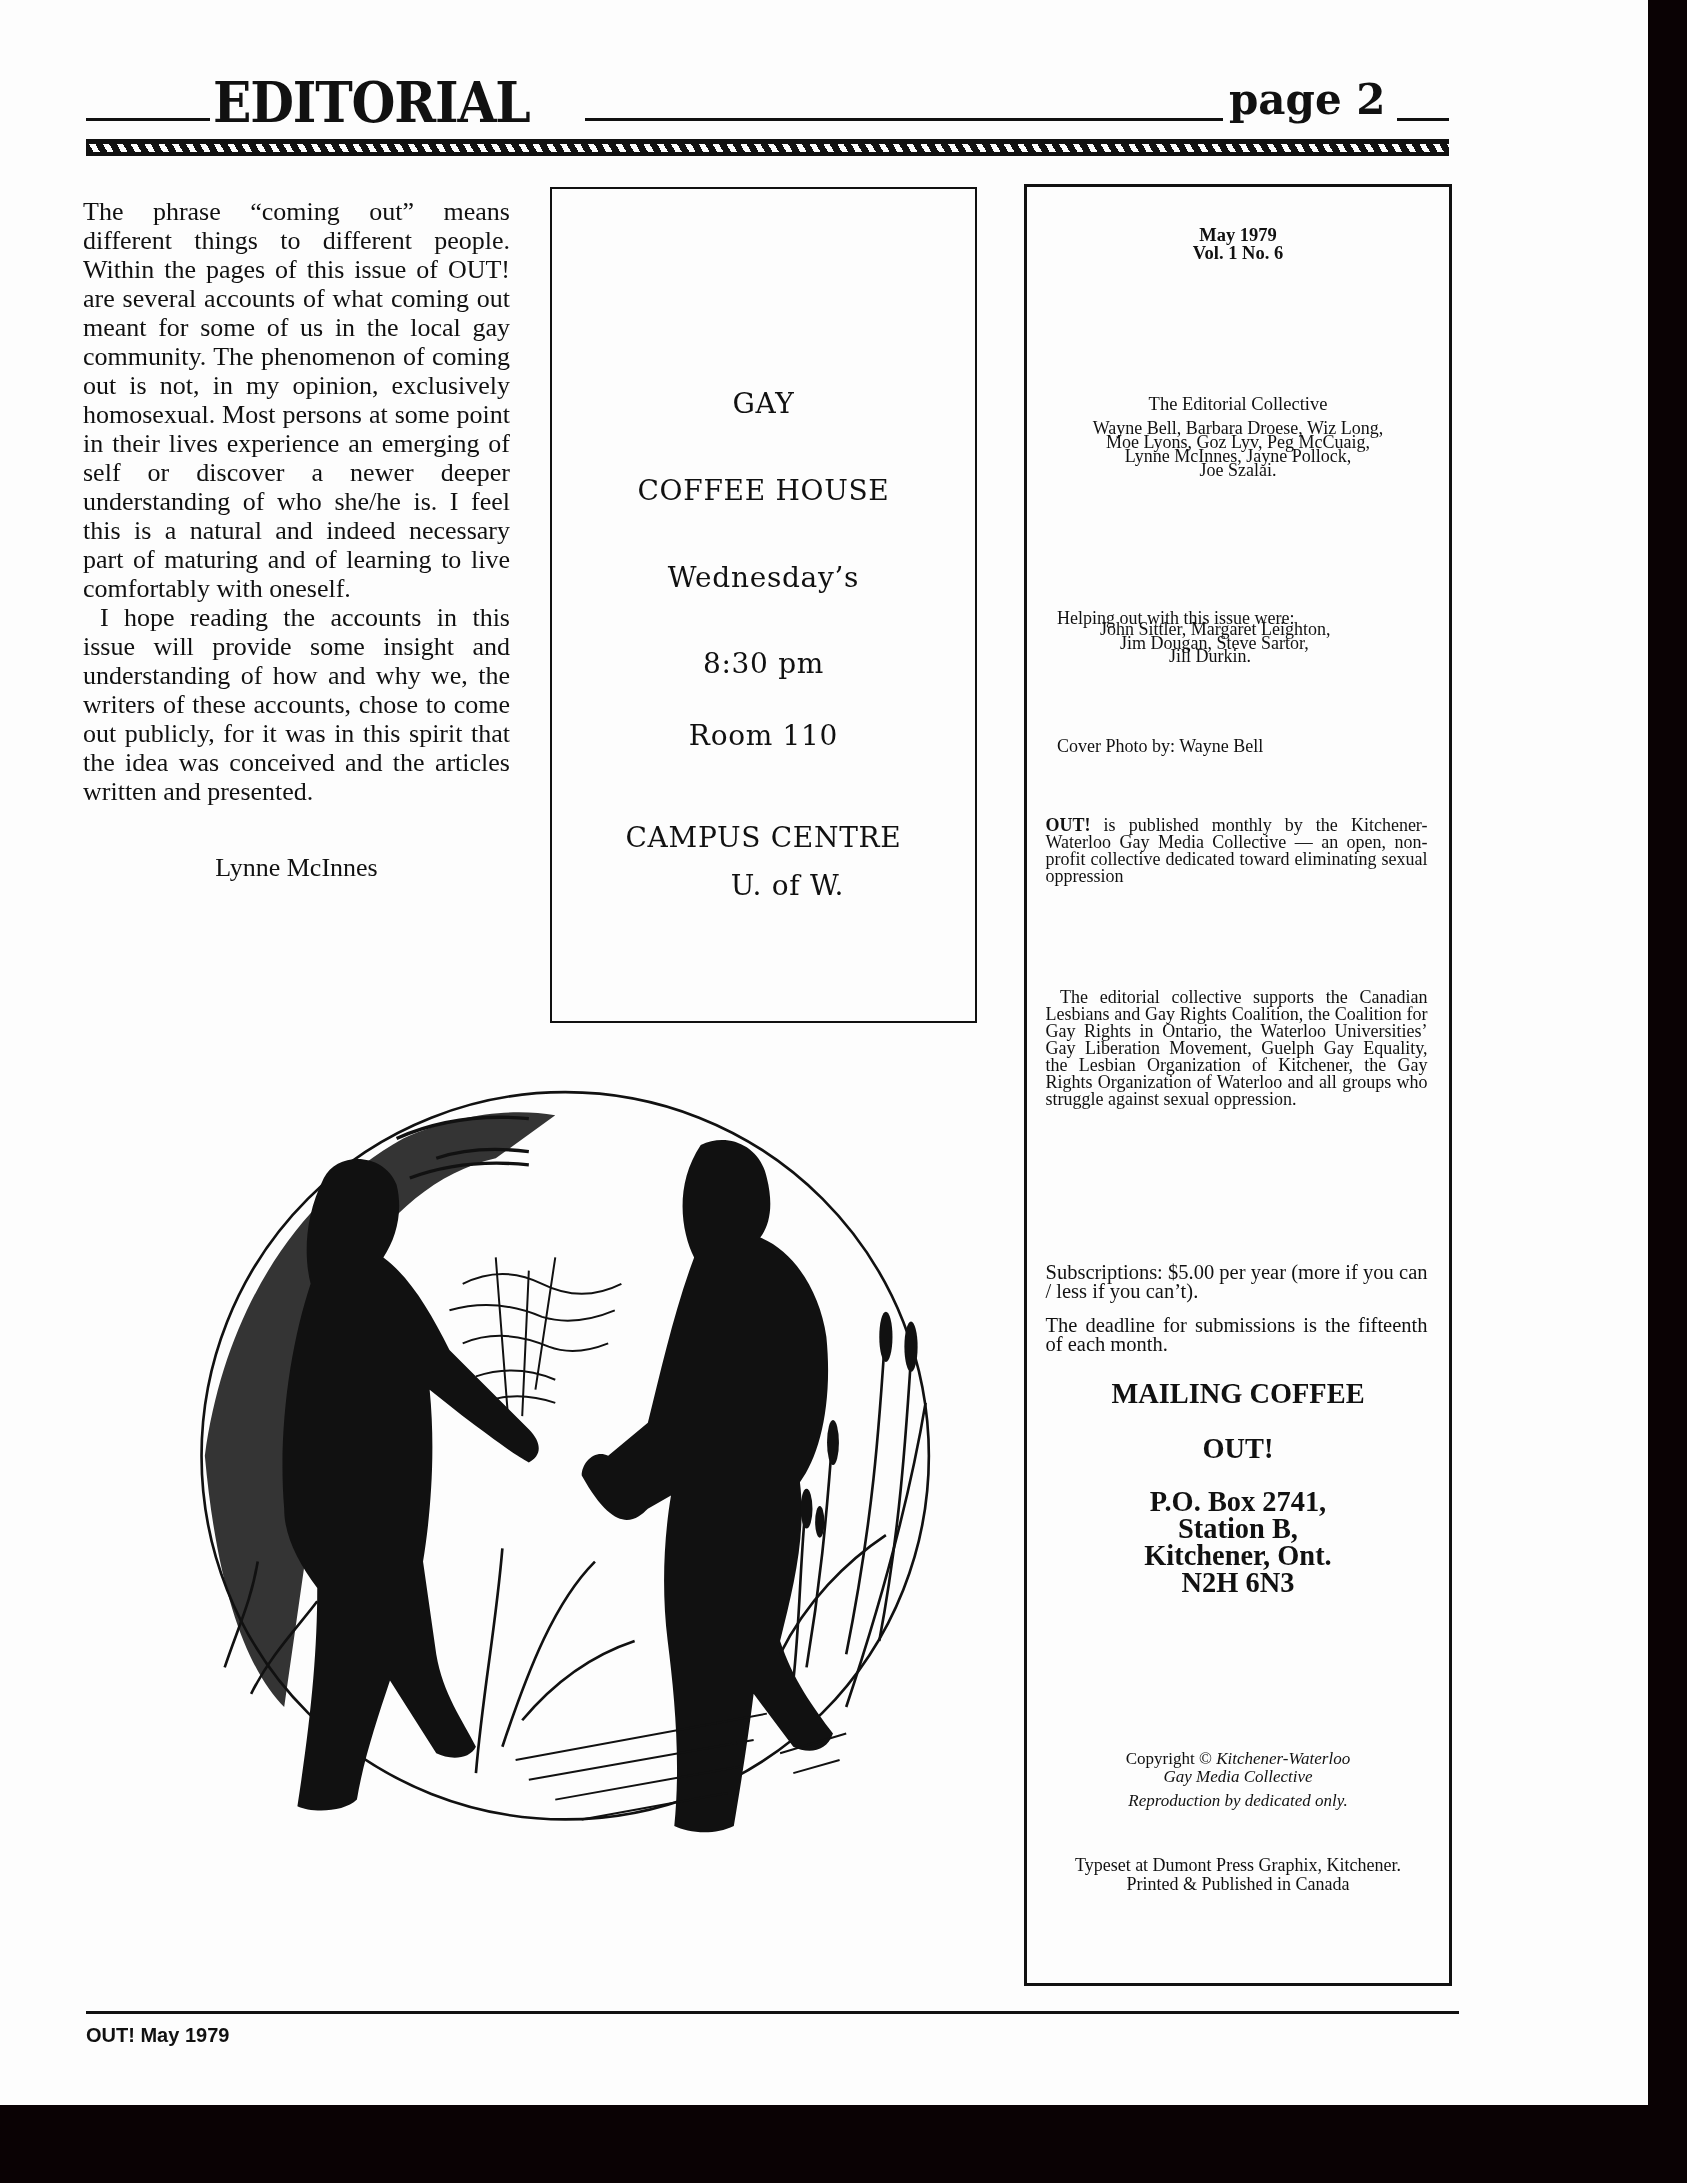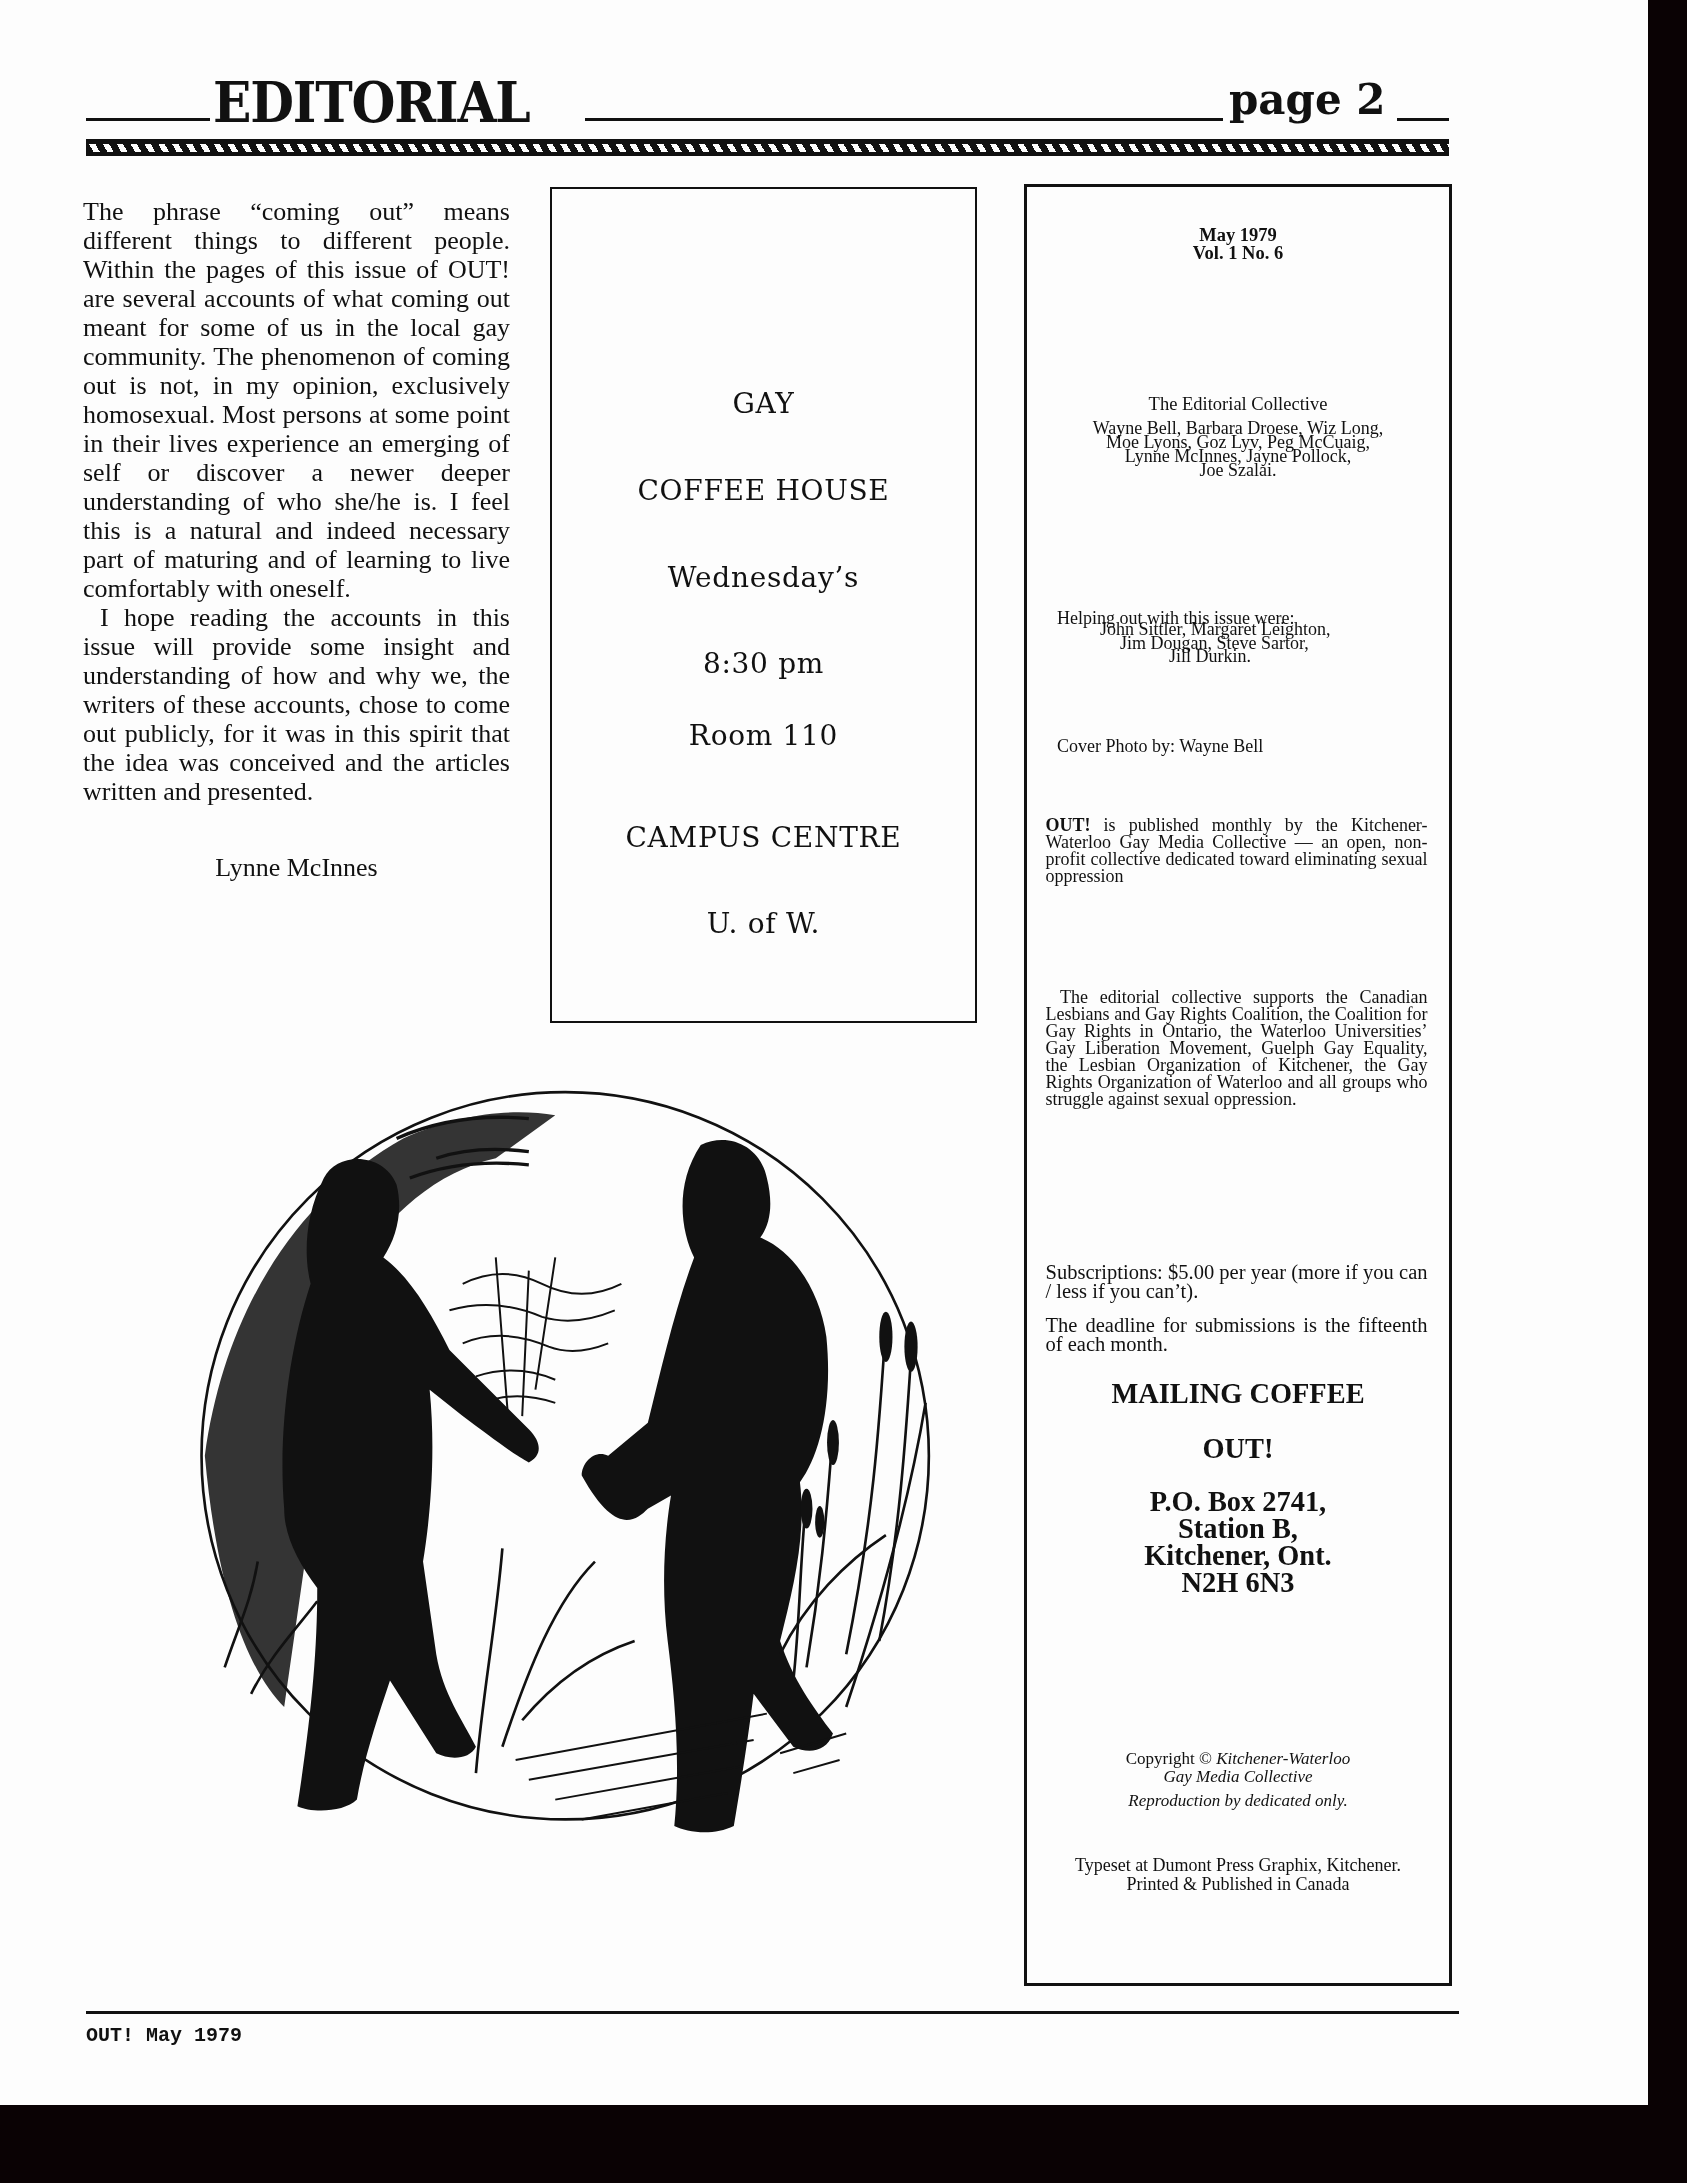--- a/index.html
+++ b/index.html
@@ -32,21 +32,21 @@
   .c { text-align:center; }
   .j { text-align:justify; }
   .bold { font-weight:bold; }
   .it { font-style:italic; }
 
   
   .illus { position:absolute; left:185px; top:1059px; width:767px; height:820px; }
 
   
   .foot-rule { position:absolute; left:86px; top:2011px; width:1373px; height:3.3px; background:#111; }
-  .foot-text { position:absolute; left:86px; top:2024px; font-family:Liberation Mono, monospace; font-weight:bold; font-size:20px; color:#111; }
+  .foot-text { position:absolute; left:86px; top:2024px; font-family:Liberation Sans, sans-serif; font-weight:bold; font-size:20px; color:#111; }
 </style>
 </head>
 <body>
 
 <div class="page">
 
   <div class="hdr-rule" style="left:86px; top:118px; width:124px;"></div>
   <div class="hdr-title" style="left:213px; top:74px; font-size:56px; line-height:56px; transform:scaleX(0.9);">EDITORIAL</div>
   <div class="hdr-rule" style="left:585px; top:118px; width:638px;"></div>
   <div class="hdr-title" style="left:1229px; top:79px; font-size:42px; line-height:42px; letter-spacing:0;">page 2</div>
@@ -62,21 +62,21 @@
   </div>
   <div class="signature serif">Lynne McInnes</div>
 
   <div class="coffee-box">
     <div class="coffee-line" style="top:198px;text-align:center;">GAY</div>
     <div class="coffee-line" style="top:285px;">COFFEE HOUSE</div>
     <div class="coffee-line" style="top:372px;">Wednesday’s</div>
     <div class="coffee-line" style="top:458px;">8:30 pm</div>
     <div class="coffee-line" style="top:530px;">Room 110</div>
     <div class="coffee-line" style="top:632px;">CAMPUS CENTRE</div>
-    <div class="coffee-line" style="top:718px;">U. of W.</div>
+    <div class="coffee-line" style="top:680px;padding-left:24px;">U. of W.</div>
   </div>
 
   <div class="info-box">
     <div class="t c bold" style="left:0; width:100%; top:38px; font-size:18.5px; line-height:20px;">May 1979</div>
     <div class="t c bold" style="left:0; width:100%; top:56px; font-size:18.5px; line-height:20px;">Vol. 1 No. 6</div>
 
     <div class="t c" style="left:0; width:100%; top:207px; font-size:18.5px;">The Editorial Collective</div>
     <div class="t c" style="left:0; width:100%; top:234px; font-size:18px; line-height:14px;">
       <div>Wayne Bell, Barbara Droese, Wiz Long,</div>
       <div>Moe Lyons, Goz Lyv, Peg McCuaig,</div>

